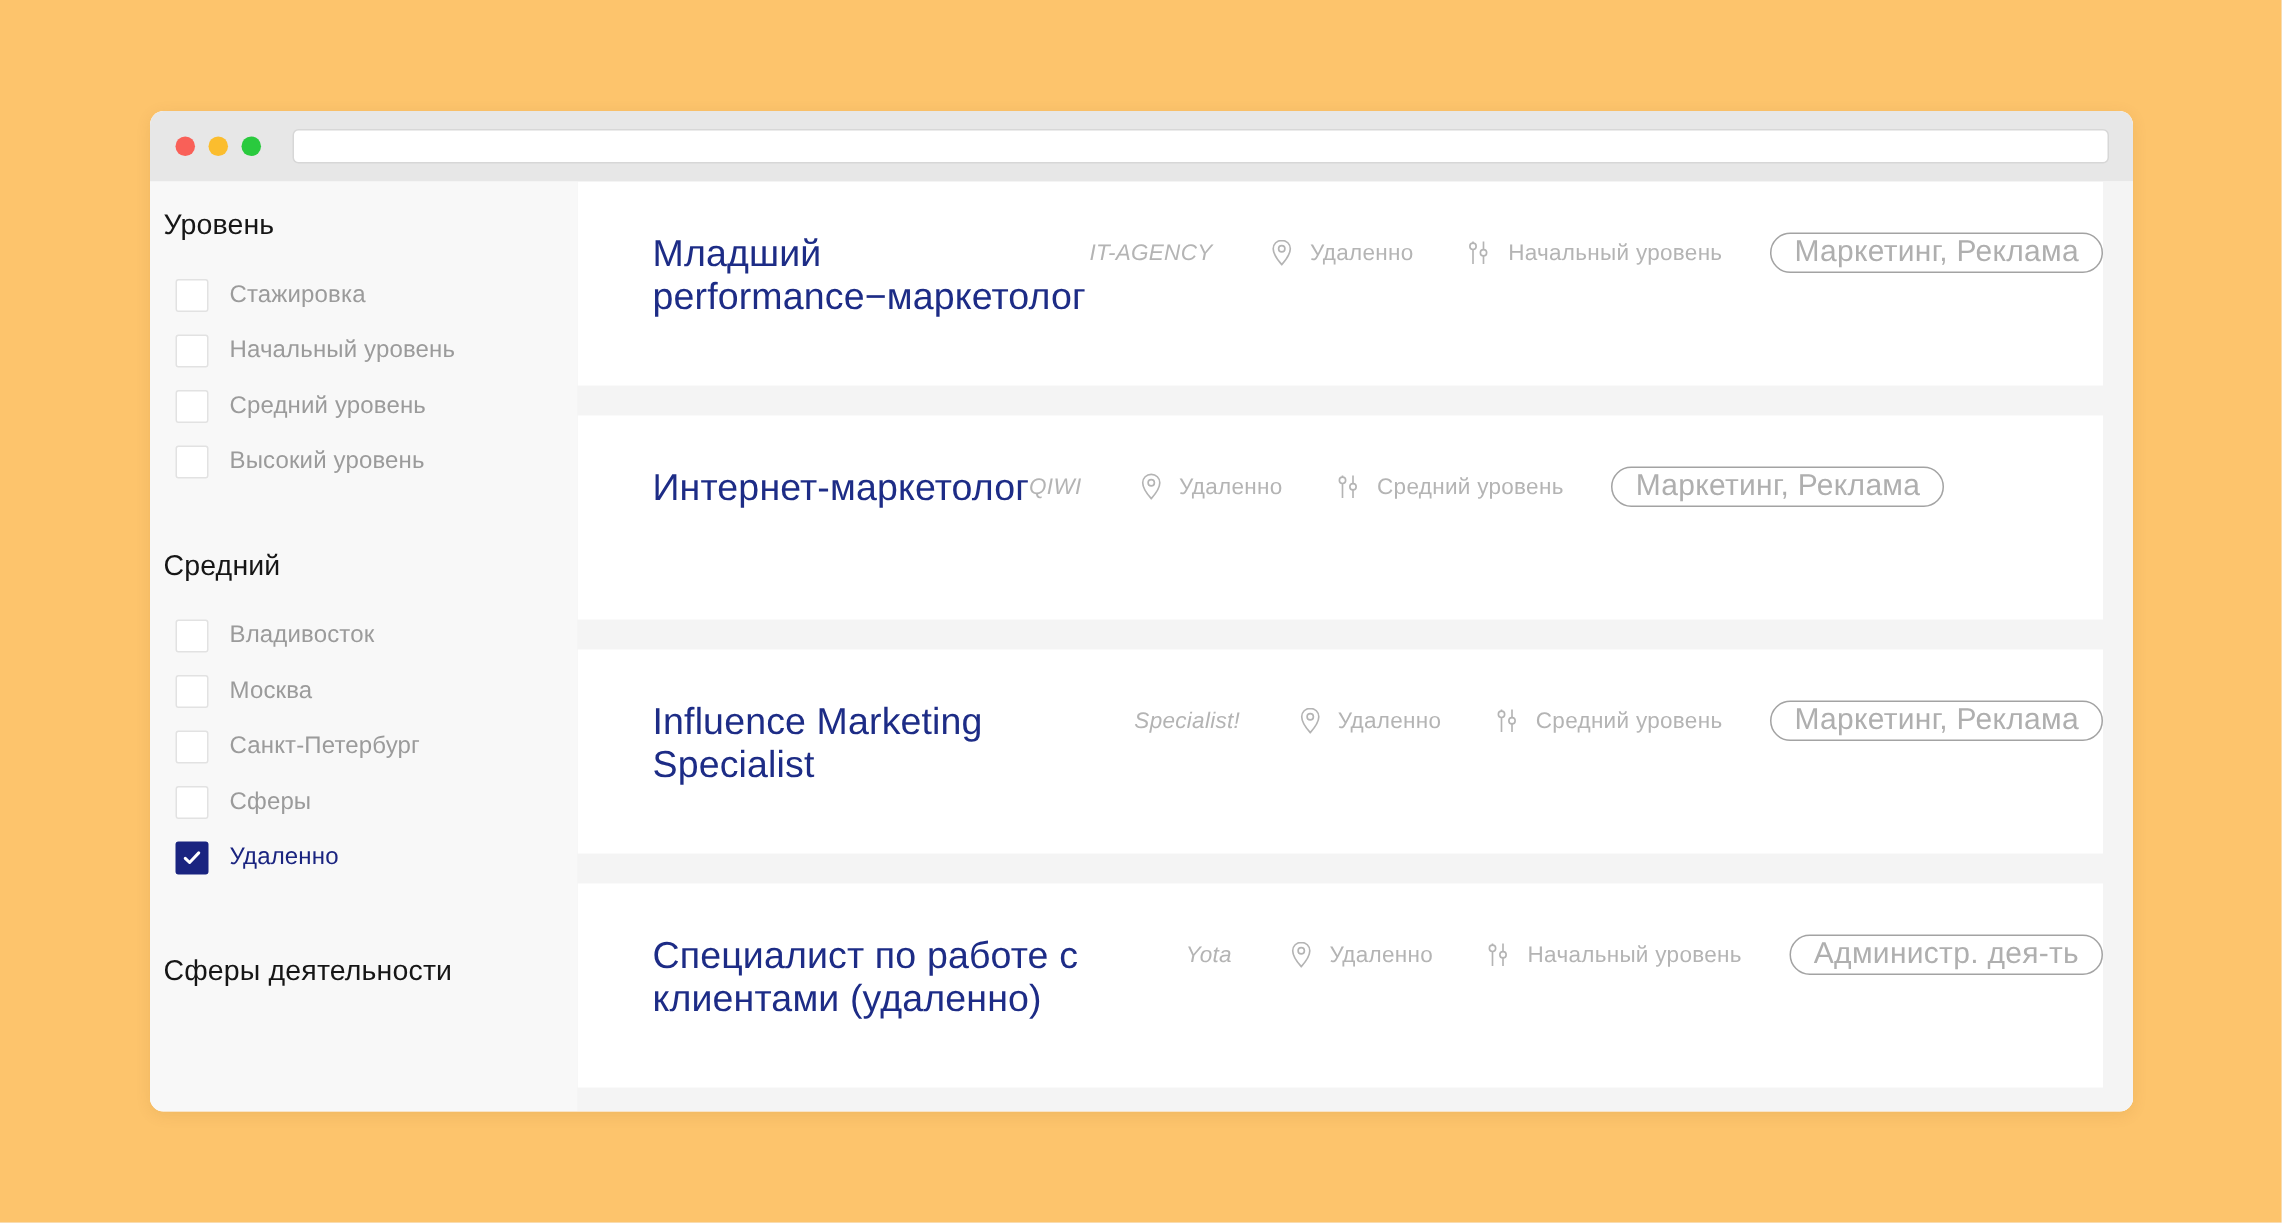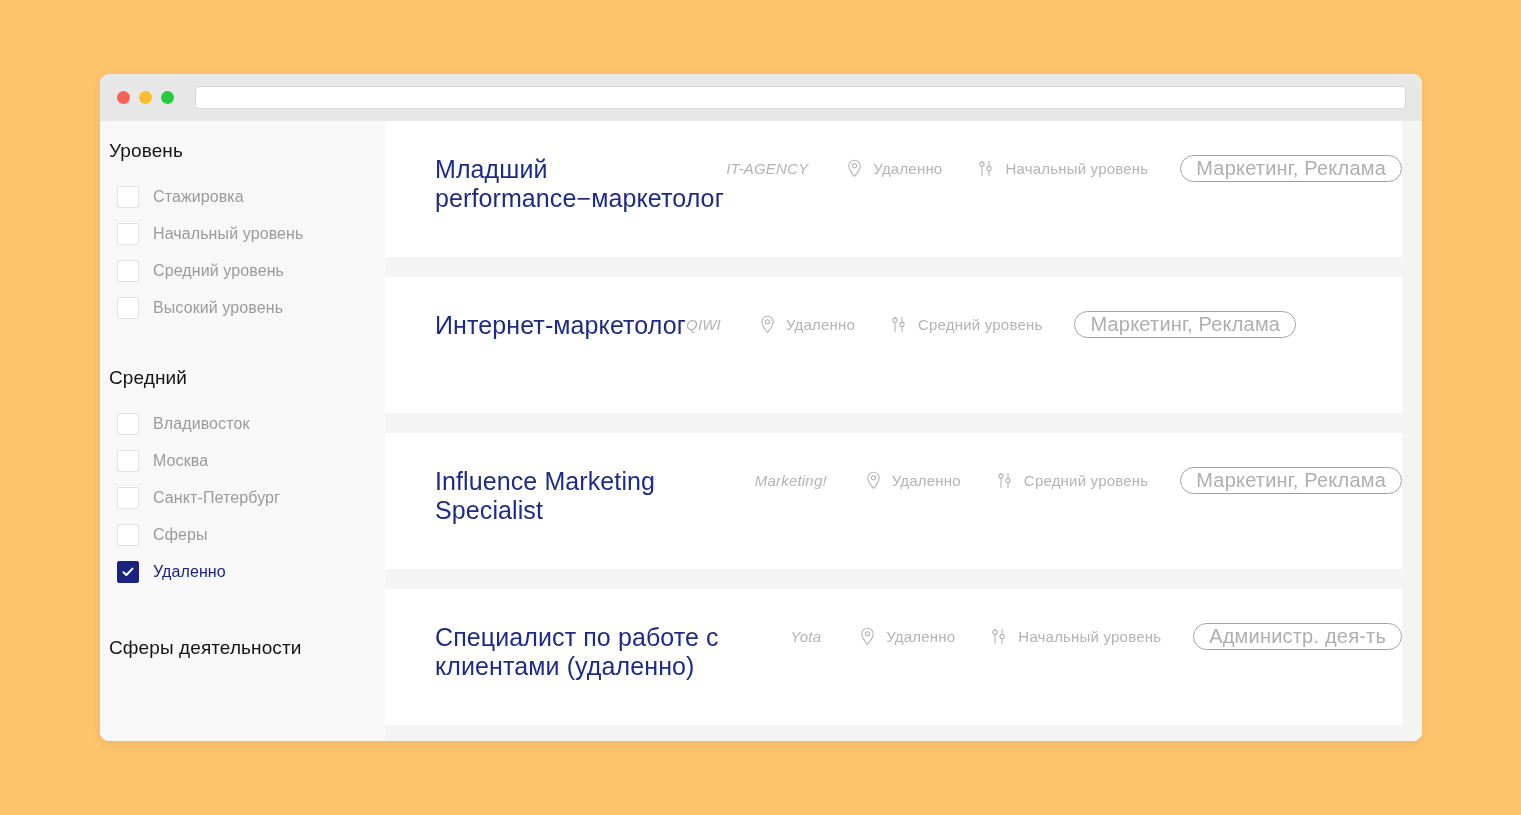--- a/index.html
+++ b/index.html
@@ -385,21 +385,21 @@
             <span class="meta-text">Средний уровень</span>
           </span>
           <span class="sp-3"></span>
           <span class="tag-pill">Маркетинг, Реклама</span>
         </div>
       </article>
 
       <article class="job-card">
         <span class="job-title">Influence Marketing Specialist</span>
         <div class="job-meta">
-          <span class="meta-company">Marketing!</span>
+          <span class="meta-company">Specialist!</span>
           <span class="sp-1"></span>
           <span class="meta-item">
             <span class="meta-icon">
               <svg width="17" height="19" viewBox="0 0 17 19">
                 <path d="M8.5 1.2C5.3 1.2 2.8 3.7 2.8 6.8c0 4.2 5.7 10.6 5.7 10.6s5.7-6.4 5.7-10.6c0-3.1-2.5-5.6-5.7-5.6z" fill="none" stroke="#B4B4B4" stroke-width="1.1"></path>
                 <circle cx="8.5" cy="6.8" r="2.1" fill="none" stroke="#B4B4B4" stroke-width="1.1"></circle>
               </svg>
             </span>
             <span class="meta-text">Удаленно</span>
           </span>

